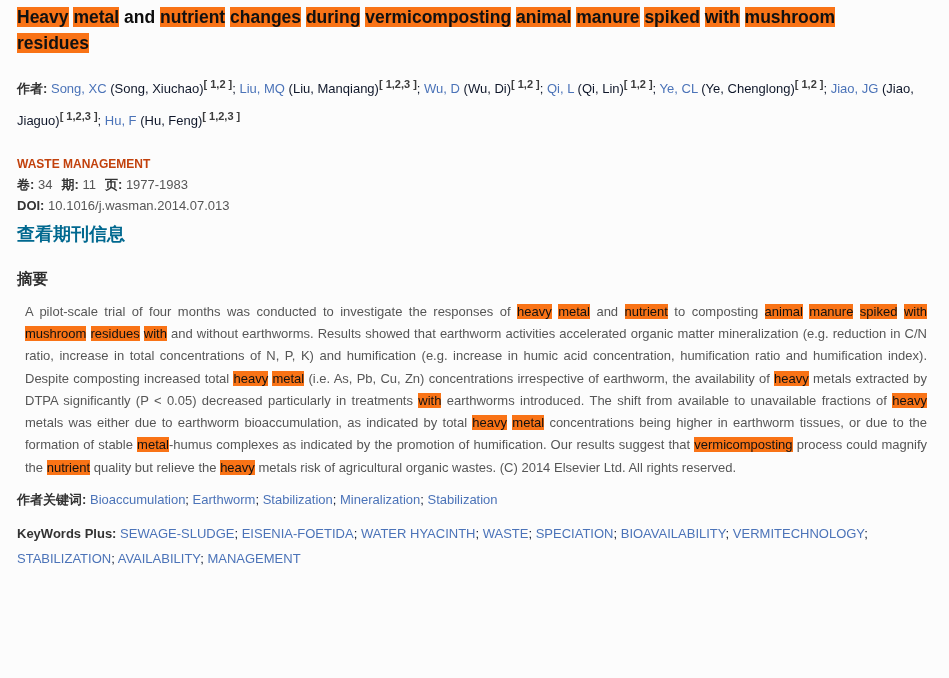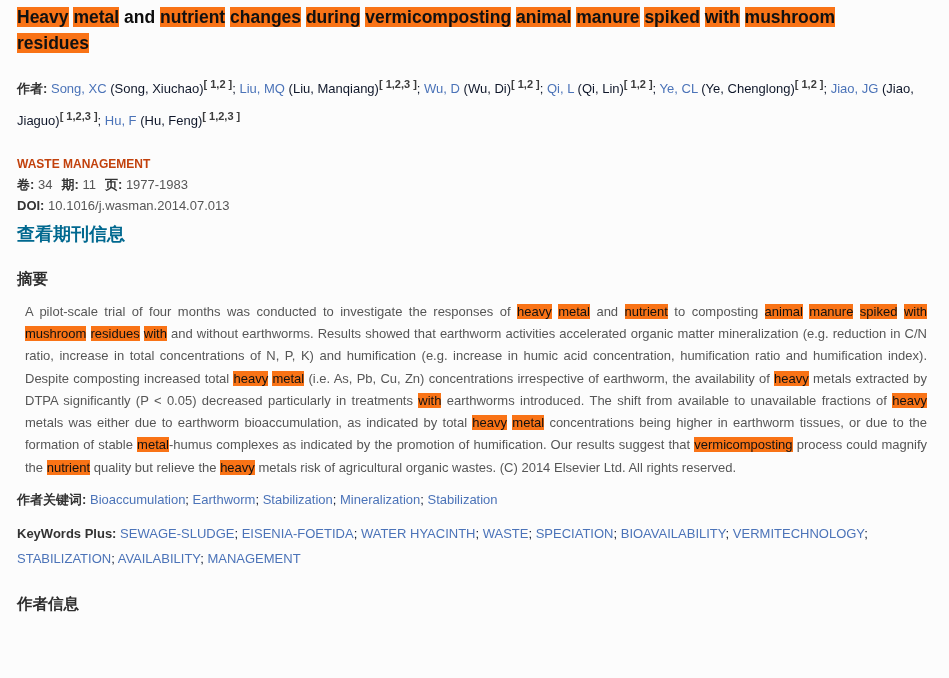--- a/index.html
+++ b/index.html
@@ -74,19 +74,18 @@
 
 
   <p class="kw-line"><span class="lbl">作者关键词:</span>
     <span><a class="link">Bioaccumulation</a><span class="gray">; </span></span><span><a class="link">Earthworm</a><span class="gray">; </span></span><span><a class="link">Stabilization</a><span class="gray">; </span></span><span><a class="link">Mineralization</a><span class="gray">; </span></span><span><a class="link">Stabilization</a></span>
   </p>
 
   <p class="kw-line"><span class="lbl">KeyWords Plus:</span>
     <span><a class="link">SEWAGE-SLUDGE</a><span class="gray">; </span></span><span><a class="link">EISENIA-FOETIDA</a><span class="gray">; </span></span><span><a class="link">WATER HYACINTH</a><span class="gray">; </span></span><span><a class="link">WASTE</a><span class="gray">; </span></span><span><a class="link">SPECIATION</a><span class="gray">; </span></span><span><a class="link">BIOAVAILABILITY</a><span class="gray">; </span></span><span><a class="link">VERMITECHNOLOGY</a><span class="gray">; </span></span><span><a class="link">STABILIZATION</a><span class="gray">; </span></span><span><a class="link">AVAILABILITY</a><span class="gray">; </span></span><span><a class="link">MANAGEMENT</a></span>
   </p>
 
-  <h2 class="section-header">作者信息</h2>
 
   
 
   
 
 </div>
 
 </body></html>

